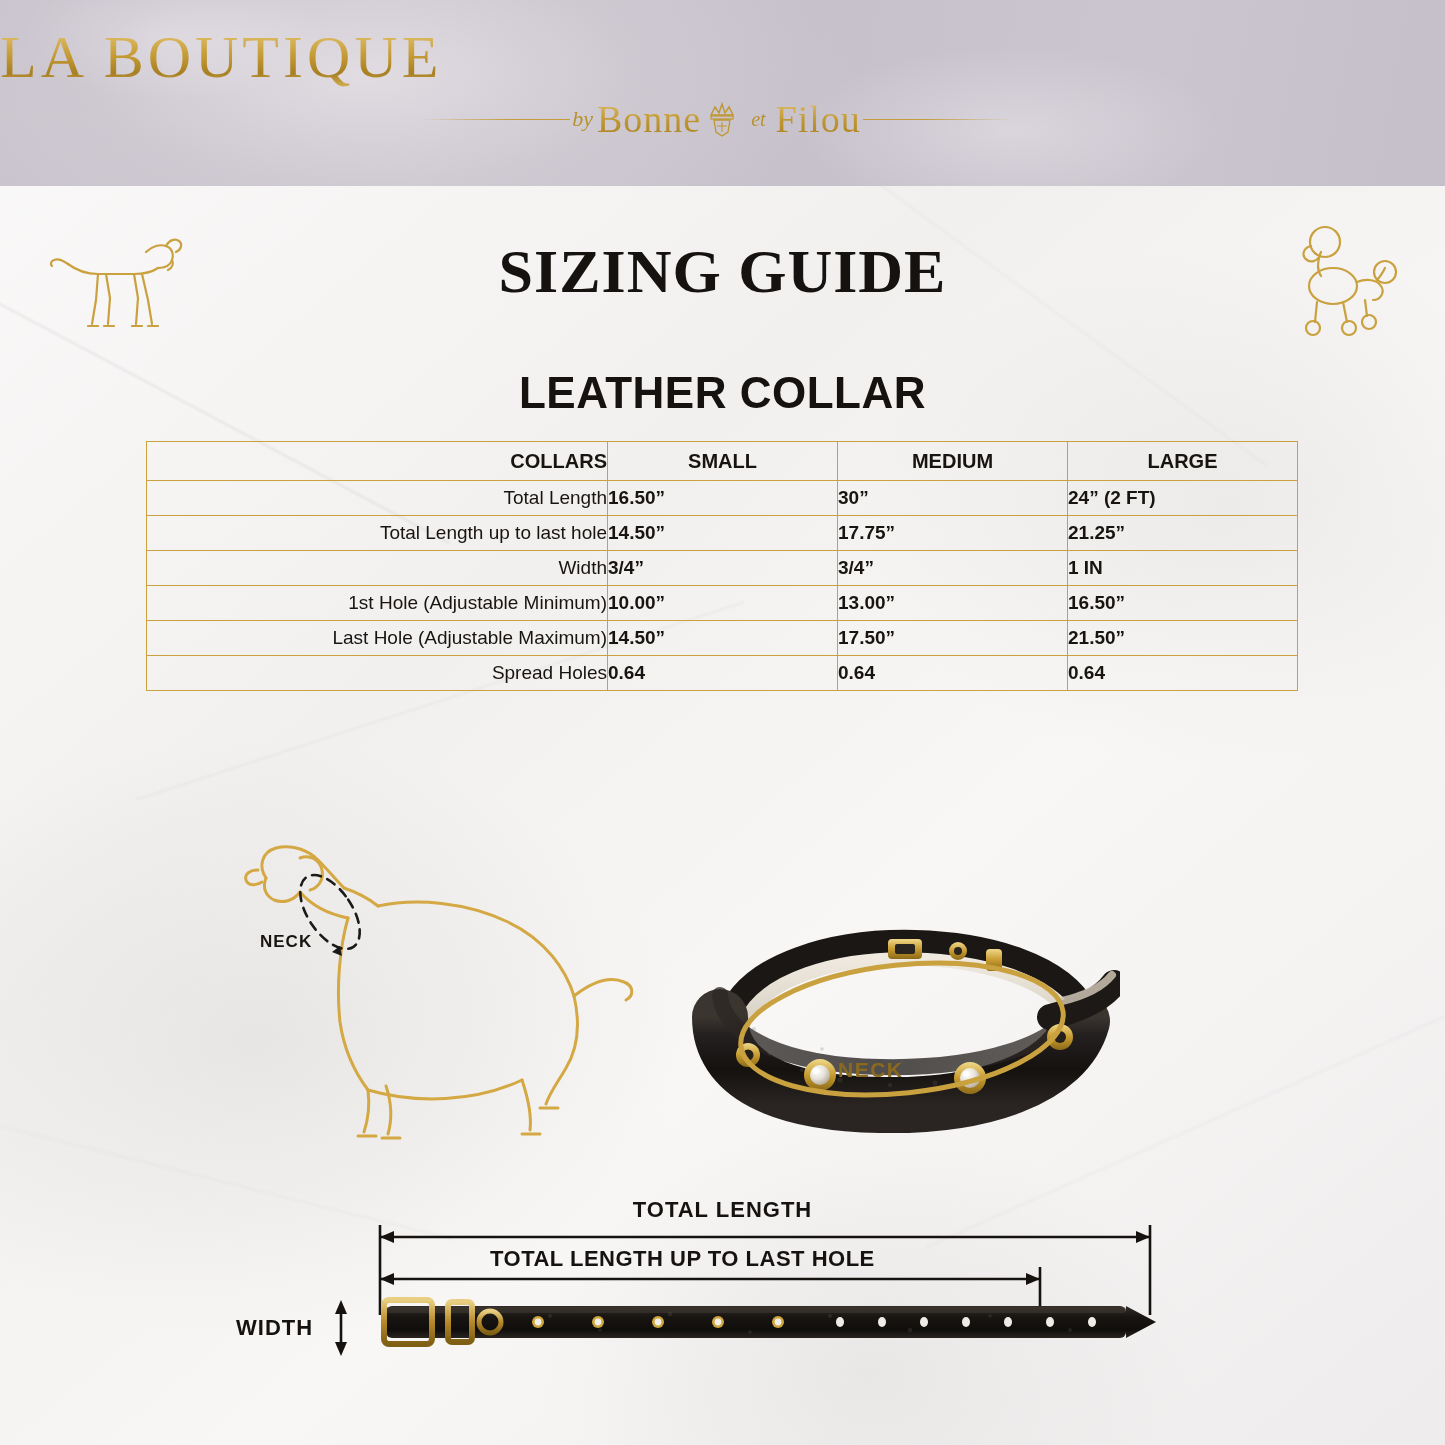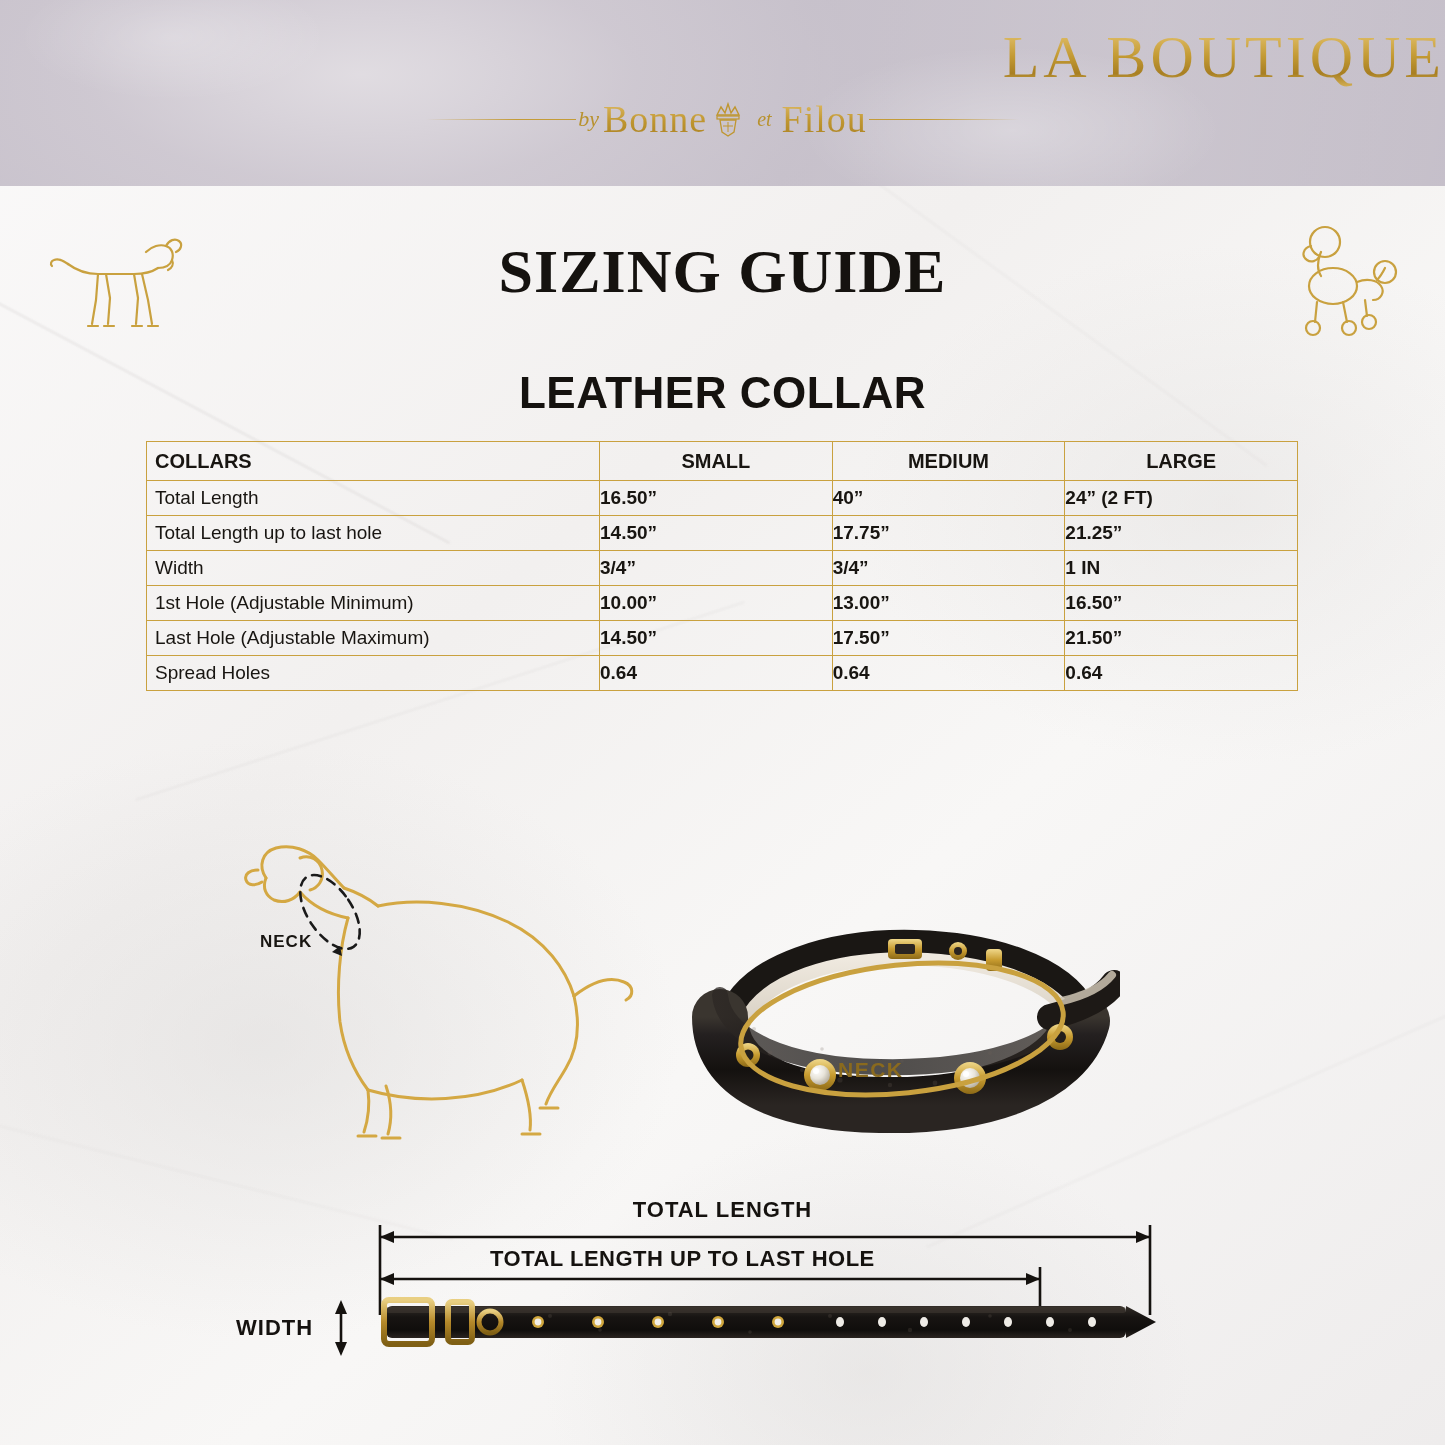--- a/index.html
+++ b/index.html
@@ -46,23 +46,23 @@
     content: "";
     position: absolute;
     inset: 0;
     background:
       radial-gradient(ellipse 300px 120px at 70% 70%, rgba(255,255,255,0.30) 0%, rgba(255,255,255,0) 70%),
       radial-gradient(ellipse 220px 90px at 12% 20%, rgba(255,255,255,0.25) 0%, rgba(255,255,255,0) 70%);
     pointer-events: none;
   }
   .brand-wrap {
     position: absolute;
-    left: 0; right: 0;
+    left: 0; right: 12px;
     top: 26px;
-    text-align: right;
+    text-align: left;
     z-index: 2;
   }
   .brand-main {
     font-family: "Liberation Serif", serif;
     font-size: 60px;
     letter-spacing: 4px;
     color: #c9a13f;
     background: linear-gradient(180deg, #e8c878 0%, #c39a33 48%, #a87f22 75%, #d9b65c 100%);
     -webkit-background-clip: text;
     background-clip: text;
@@ -156,22 +156,22 @@
     table-layout: fixed;
   }
   table.sizing th, table.sizing td {
     border: 1px solid #c9a13f;
     font-size: 19px;
     color: #181511;
     height: 34px;
     padding: 0 0 0 0;
   }
   table.sizing th.label-col, table.sizing td.label-col {
-    text-align: left;
-    padding-left: 8px;
+    text-align: right;
+    padding-left: 16px;
     width: 444px;
   }
   table.sizing th {
     font-weight: bold;
     font-size: 20px;
   }
   table.sizing td.val, table.sizing th.val {
     font-weight: bold;
   }
   table.sizing td.label-col {
@@ -331,21 +331,21 @@
       <tbody>
         <tr class="head">
           <th class="label-col">COLLARS</th>
           <th class="val">SMALL</th>
           <th class="val">MEDIUM</th>
           <th class="val">LARGE</th>
         </tr>
         <tr>
           <td class="label-col">Total Length</td>
           <td class="val">16.50”</td>
-          <td class="val">40”</td>
+          <td class="val">30”</td>
           <td class="val">24” (2 FT)</td>
         </tr>
         <tr>
           <td class="label-col">Total Length up to last hole</td>
           <td class="val">14.50”</td>
           <td class="val">17.75”</td>
           <td class="val">21.25”</td>
         </tr>
         <tr>
           <td class="label-col">Width</td>

